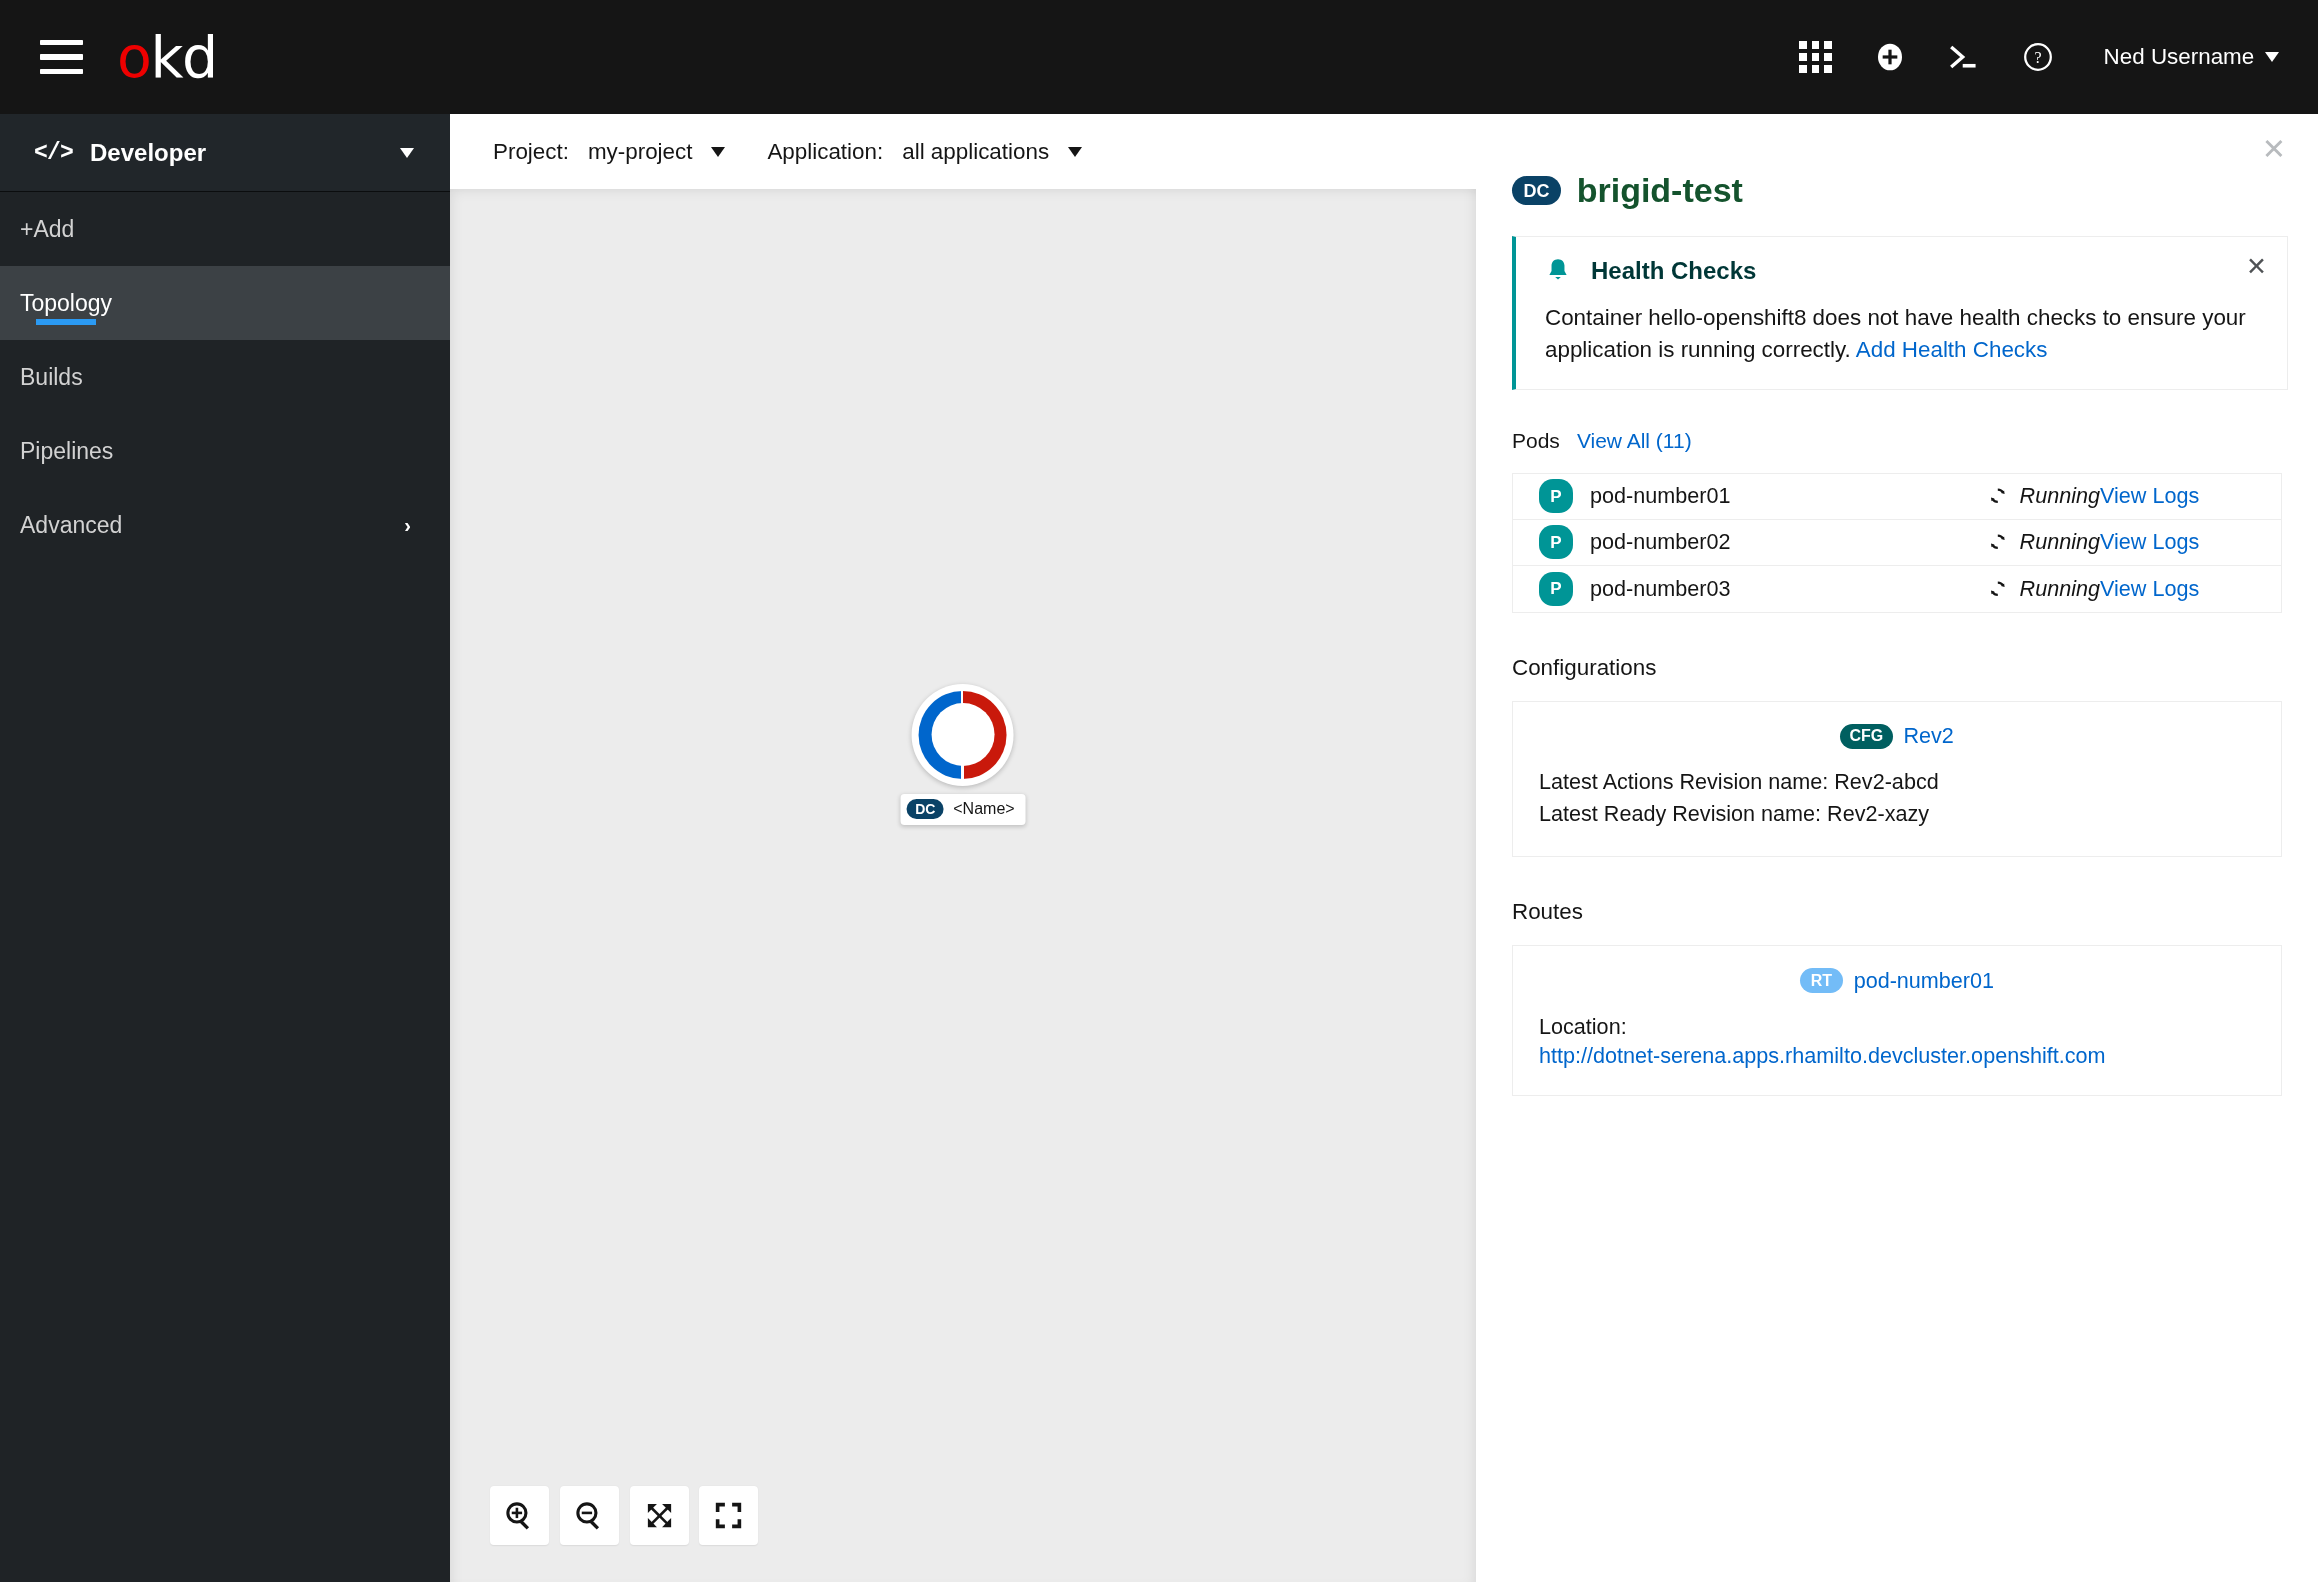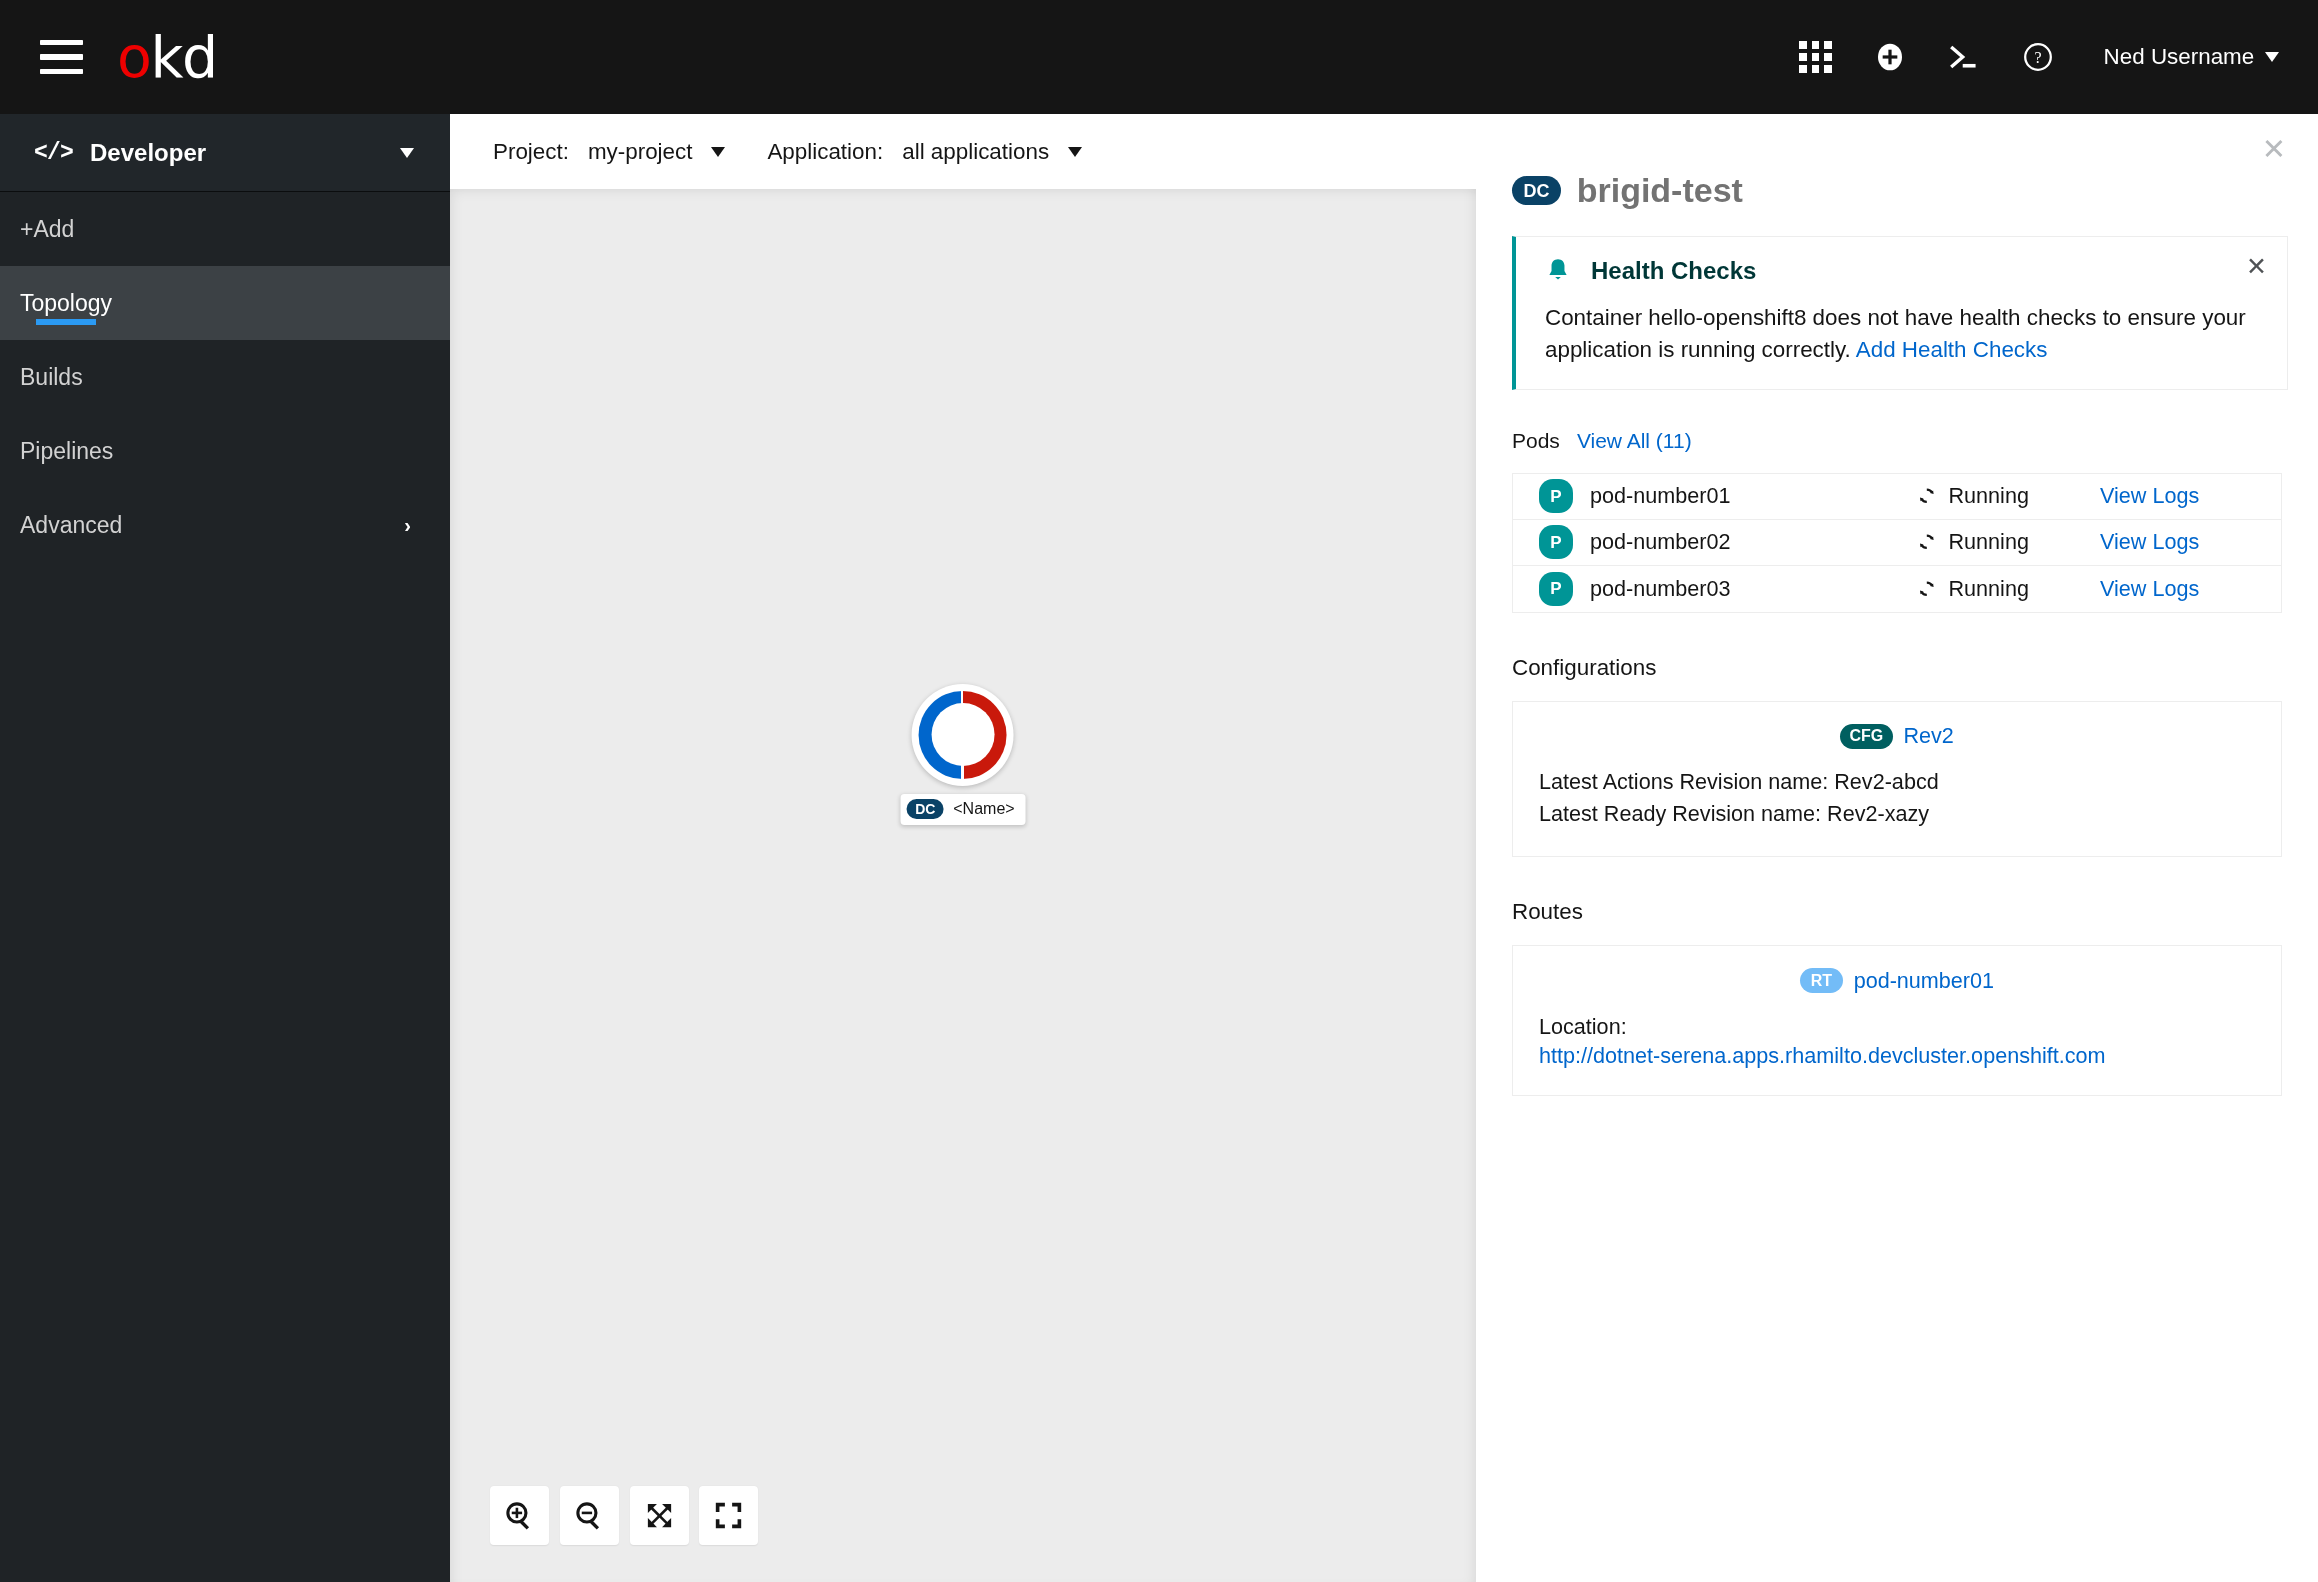--- a/index.html
+++ b/index.html
@@ -194,21 +194,21 @@
   .panel-close {
     position: absolute; right: 32px; top: 21px;
     font-size: 29px; color: #b8bbbe; cursor: pointer;
     font-family: "DejaVu Sans", sans-serif; line-height: 1;
   }
   .panel-head {
     padding: 57px 0 0 36px;
     display: flex; align-items: center;
   }
   .panel-title {
-    color: #737373; font-size: 34px; font-weight: 700;
+    color: #14532d; font-size: 34px; font-weight: 700;
     margin-left: 15.5px; cursor: pointer;
   }
   .badge-dc-lg { font-size: 18px; padding: 5.4px 11.6px; border-radius: 14.7px; }
   .actions-btn {
     position: absolute; right: 36px; top: 150px;
     width: 209px; height: 48px;
     background: #ffffff;
     border: 0.8px solid #ededed;
     border-bottom: 1.5px solid #8a8d90;
     display: flex; align-items: center; justify-content: space-between;
@@ -264,21 +264,21 @@
   }
   .pod-row:last-child { border-bottom: none; }
   .badge-p {
     background: #009596; width: 34px; height: 34px;
     border-radius: 14px; font-size: 17px;
   }
   .pod-name { margin-left: 17px; font-size: 21.6px; color: #151515; }
   .pod-status {
     margin-left: auto; display: flex; align-items: center; gap: 10.8px;
     font-size: 21.6px; color: #151515;
-    width: 255px; justify-content: center;
+    width: 255px; justify-content: flex-end; font-style: italic;
   }
   .pod-logs {
     width: 155px; text-align: left; font-size: 21.6px;
     color: #0066cc; cursor: pointer;
   }
 
   .card { border: 0.8px solid #ededed; padding: 21.6px 26px 26px 26px; background: #ffffff; }
   .card-head { display: flex; align-items: center; gap: 10.8px; margin-bottom: 17px; justify-content: center; }
   .badge-cfg { background: #005f60; font-size: 16px; padding: 4.6px 9.3px; border-radius: 13px; }
   .badge-rt { background: #73bcf7; font-size: 16px; padding: 4.6px 10.8px; border-radius: 13px; }

